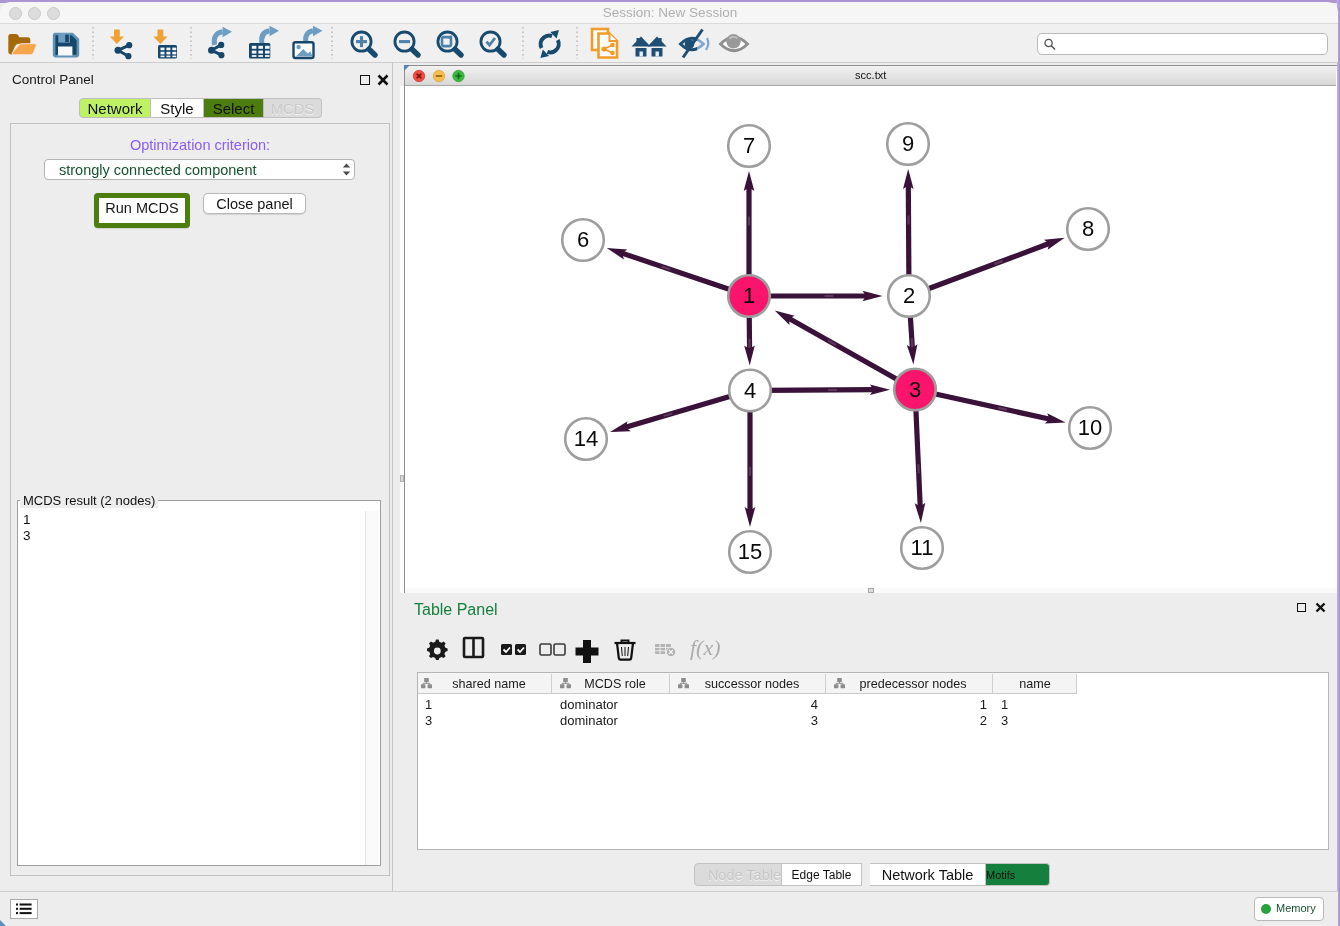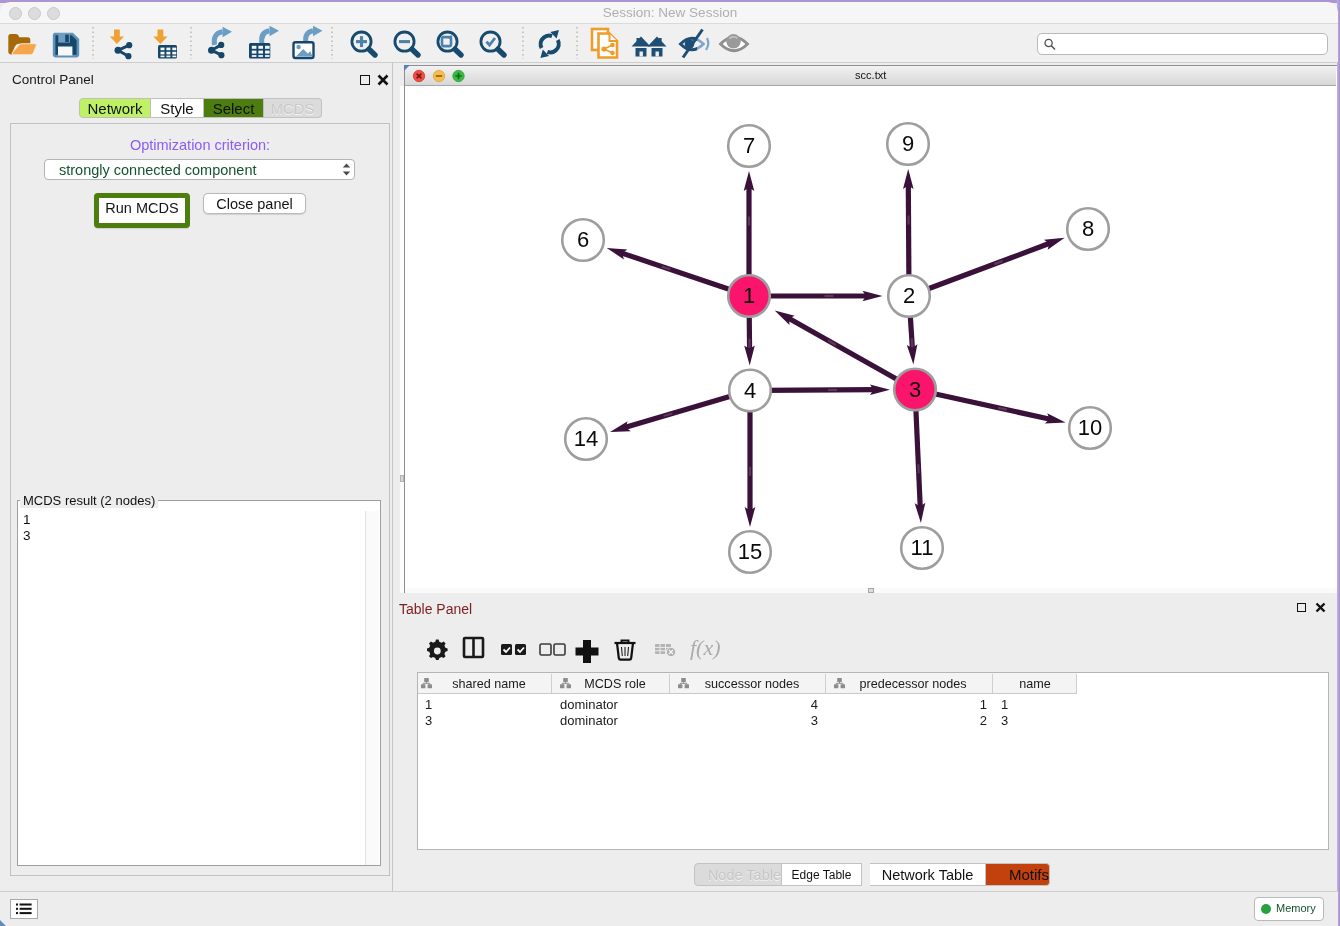--- a/index.html
+++ b/index.html
@@ -281,21 +281,21 @@
 <text x="180.0" y="359.4" text-anchor="middle" font-family="Liberation Sans, sans-serif" font-size="22" fill="#0a0a0a">14</text>
 <circle cx="344.0" cy="465.0" r="20.8" fill="#FFFFFF" stroke="#9E9E9E" stroke-width="2.6"></circle>
 <text x="344.0" y="472.4" text-anchor="middle" font-family="Liberation Sans, sans-serif" font-size="22" fill="#0a0a0a">15</text>
 </svg>
 </div>
 <svg class="abs" style="left:404.2px;top:65px" width="6" height="6" viewBox="0 0 6 6">
     <path d="M0 0 H6 L0 6 z" fill="#4A7AB5" opacity="0.9"></path>
   </svg>
 
 <div class="abs" style="left:405px;top:597px;width:932px;height:294px;background:#EDEDEE"></div>
-<div class="abs" style="left:399px;top:601px;font-size:14px;color:#7f1d1d">Table Panel</div>
+<div class="abs" style="left:414px;top:601px;font-size:16px;color:#15803d">Table Panel</div>
 <div class="abs" style="left:1297px;top:603px;width:9px;height:9px;border:1.5px solid #111"></div>
 <svg class="abs" style="left:1314px;top:601px" width="13" height="13" viewBox="0 0 13 13">
     <path d="M2.5 2.5 L10.5 10.5 M10.5 2.5 L2.5 10.5" stroke="#111" stroke-width="2.4"></path>
   </svg>
 
 <svg class="abs" style="left:405px;top:597px" width="932" height="90" viewBox="405 597 932 90">
 
 <g>
 <path d="M436 639.5 l2.6 0 .7 2.2 2.3 1 2.1-1.2 1.9 1.9 -1.2 2.1 1 2.3 2.2.7 0 2.6 -2.2.7 -1 2.3 1.2 2.1 -1.9 1.9 -2.1-1.2 -2.3 1 -.7 2.2 -2.6 0 -.7-2.2 -2.3-1 -2.1 1.2 -1.9-1.9 1.2-2.1 -1-2.3 -2.2-.7 0-2.6 2.2-.7 1-2.3 -1.2-2.1 1.9-1.9 2.1 1.2 2.3-1 z" fill="#1a1a1a"></path>
 <circle cx="437.3" cy="651" r="3.4" fill="#EDEDEE"></circle>
@@ -388,21 +388,21 @@
 <text x="818" y="725" text-anchor="end">3</text>
       <text x="987" y="725" text-anchor="end">2</text>
       <text x="1001" y="725">3</text>
 </g>
 </svg>
 
 <div class="abs" style="left:694px;top:863px;width:356px;height:23px">
   <div class="abs" style="left:0;top:0;width:88px;height:23px;background:#DBDBDB;border:1px solid #C2C2C2;border-radius:4px 0 0 4px;font-size:14.5px;font-weight:400;color:#C6C6C6;text-align:right;line-height:22px;text-shadow:0 1px 0 #F2F2F2">Node Table</div>
   <div class="abs" style="left:88px;top:0;width:80px;height:23px;background:#fff;border:1px solid #C2C2C2;border-left:none;font-size:12px;font-weight:400;color:#111;text-align:center;line-height:22px">Edge Table</div>
   <div class="abs" style="left:176px;top:0;width:116px;height:23px;background:#fff;border:1px solid #C2C2C2;border-left:none;font-size:14.5px;font-weight:400;color:#111;text-align:center;line-height:22px">Network Table</div>
-  <div class="abs" style="left:292px;top:0;width:64px;height:23px;background:#c2410c;border:1px solid #C2C2C2;border-left:none;border-radius:0 4px 4px 0;font-size:15px;font-weight:400;color:#111;text-align:right;line-height:22px">Motifs</div>
+  <div class="abs" style="left:292px;top:0;width:64px;height:23px;background:#15803d;border:1px solid #C2C2C2;border-left:none;border-radius:0 4px 4px 0;font-size:11px;font-weight:400;color:#111;text-align:left;line-height:22px">Motifs</div>
 </div>
 
 <div class="abs" style="left:0;top:891px;width:1337.5px;height:35px;background:#EDEDEE;border-top:1px solid #CFCFCF"></div>
 <div class="abs" style="left:10px;top:899px;width:28px;height:20px;background:#FDFDFD;border:1px solid #ABABAB"></div>
 <svg class="abs" style="left:16px;top:903px" width="16" height="12" viewBox="0 0 16 12">
 <g fill="#111">
       <rect x="0" y="0.5" width="2" height="2"></rect>
       <rect x="0" y="4.8" width="2" height="2"></rect>
       <rect x="0" y="9.1" width="2" height="2"></rect>
 <rect x="3.6" y="0.5" width="12" height="2"></rect>

